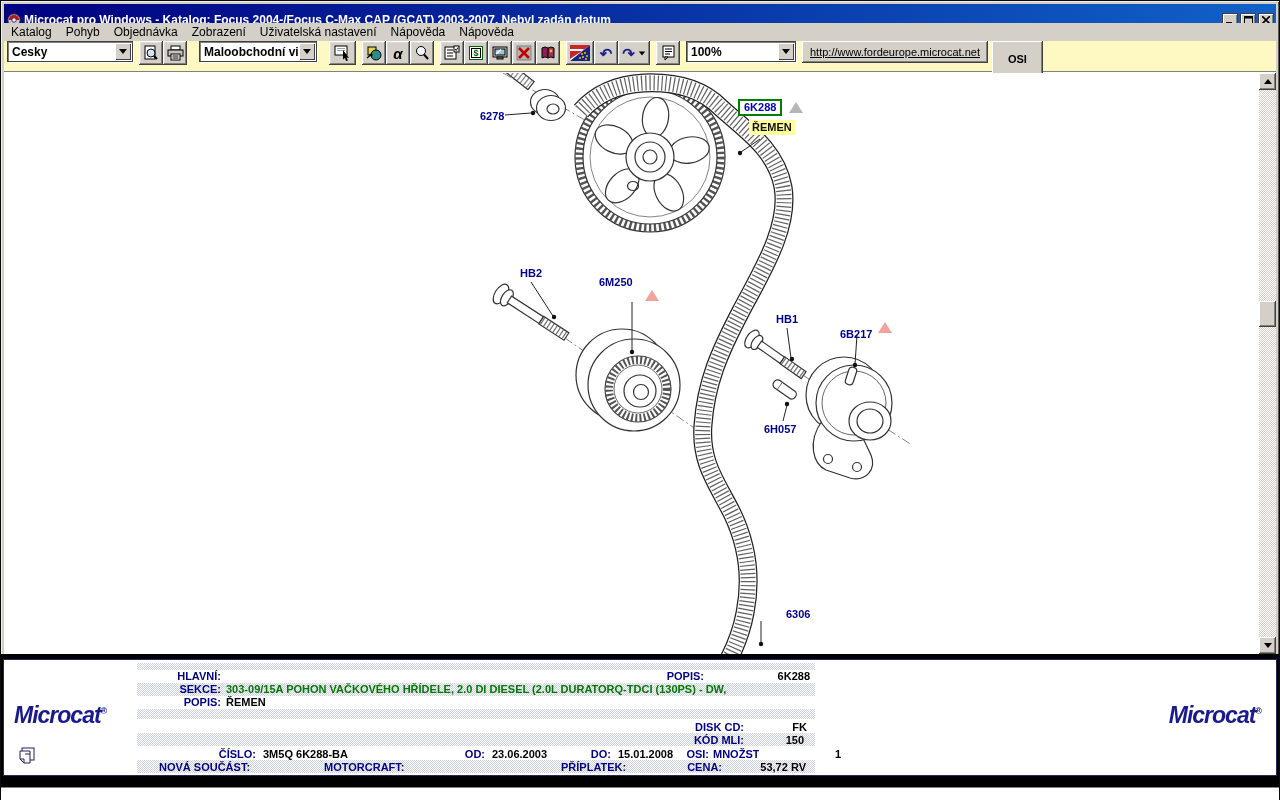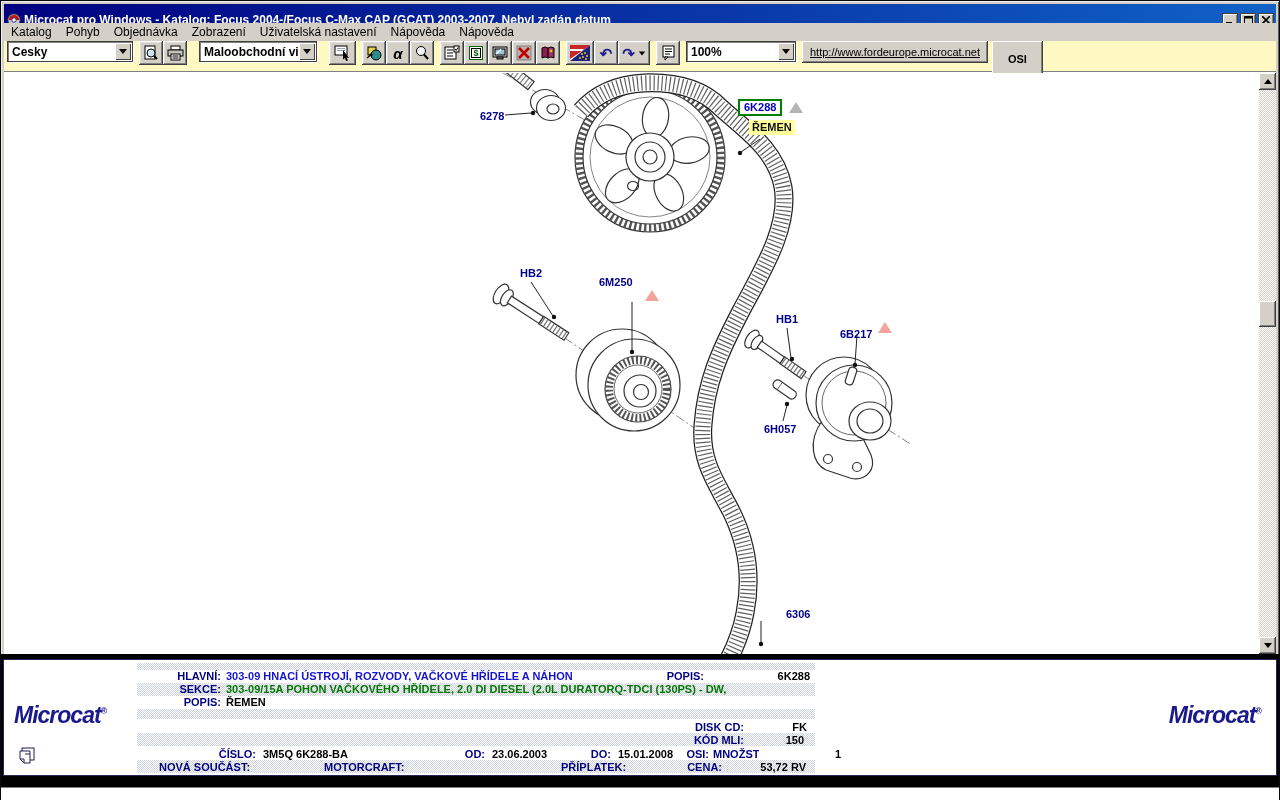--- a/index.html
+++ b/index.html
@@ -427,21 +427,20 @@
     <div class="panel-inner">
 
       <div class="stripe" style="top:3px; height:7px;"></div>
       <div class="stripe" style="top:23px;"></div>
       <div class="stripe" style="top:49px; height:10px;"></div>
       <div class="stripe" style="top:73px;"></div>
       <div class="stripe" style="top:100px;"></div>
 
       <div class="prow" style="left:0; right:0; top:10px;">
         <span class="plabel" style="left:133px; width:84px;">HLAVNÍ:</span>
-        <span class="pval blue" style="left:222px;">303-09  HNACÍ ÚSTROJÍ, ROZVODY, VAČKOVÉ HŘÍDELE A NÁHON</span>
         <span class="plabel" style="left:660px; width:40px;">POPIS:</span>
         <span class="pval" style="left:740px; width:66px; text-align:right;">6K288</span>
       </div>
 
       <div class="prow" style="left:0; right:0; top:23px;">
         <span class="plabel" style="left:133px; width:84px;">SEKCE:</span>
         <span class="pval green" style="left:222px;">303-09/15A  POHON VAČKOVÉHO HŘÍDELE, 2.0 DI DIESEL (2.0L DURATORQ-TDCI (130PS) - DW,</span>
       </div>
 
       <div class="prow" style="left:0; right:0; top:36px;">

